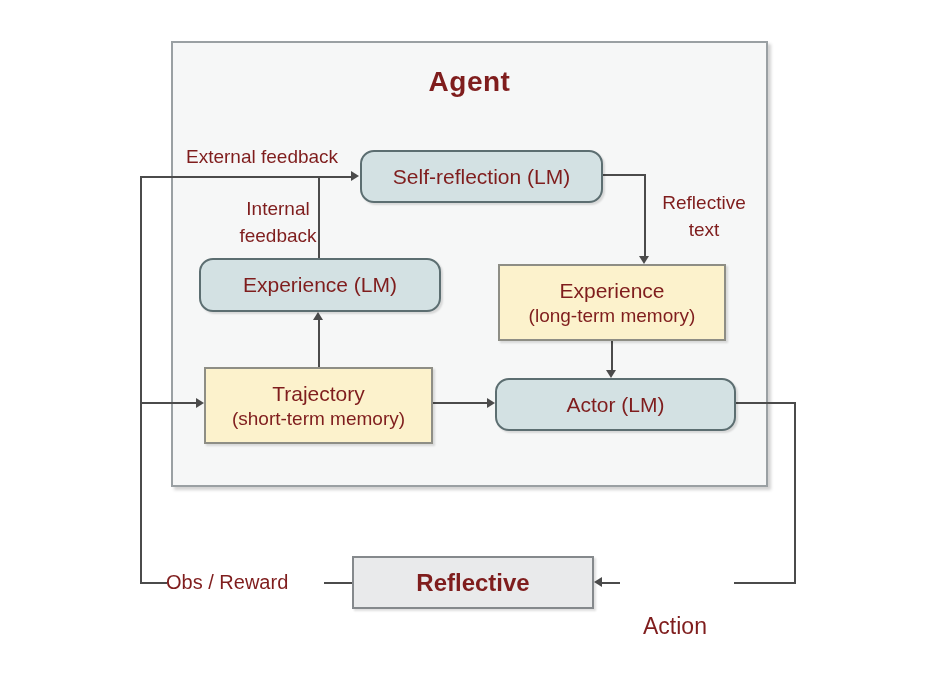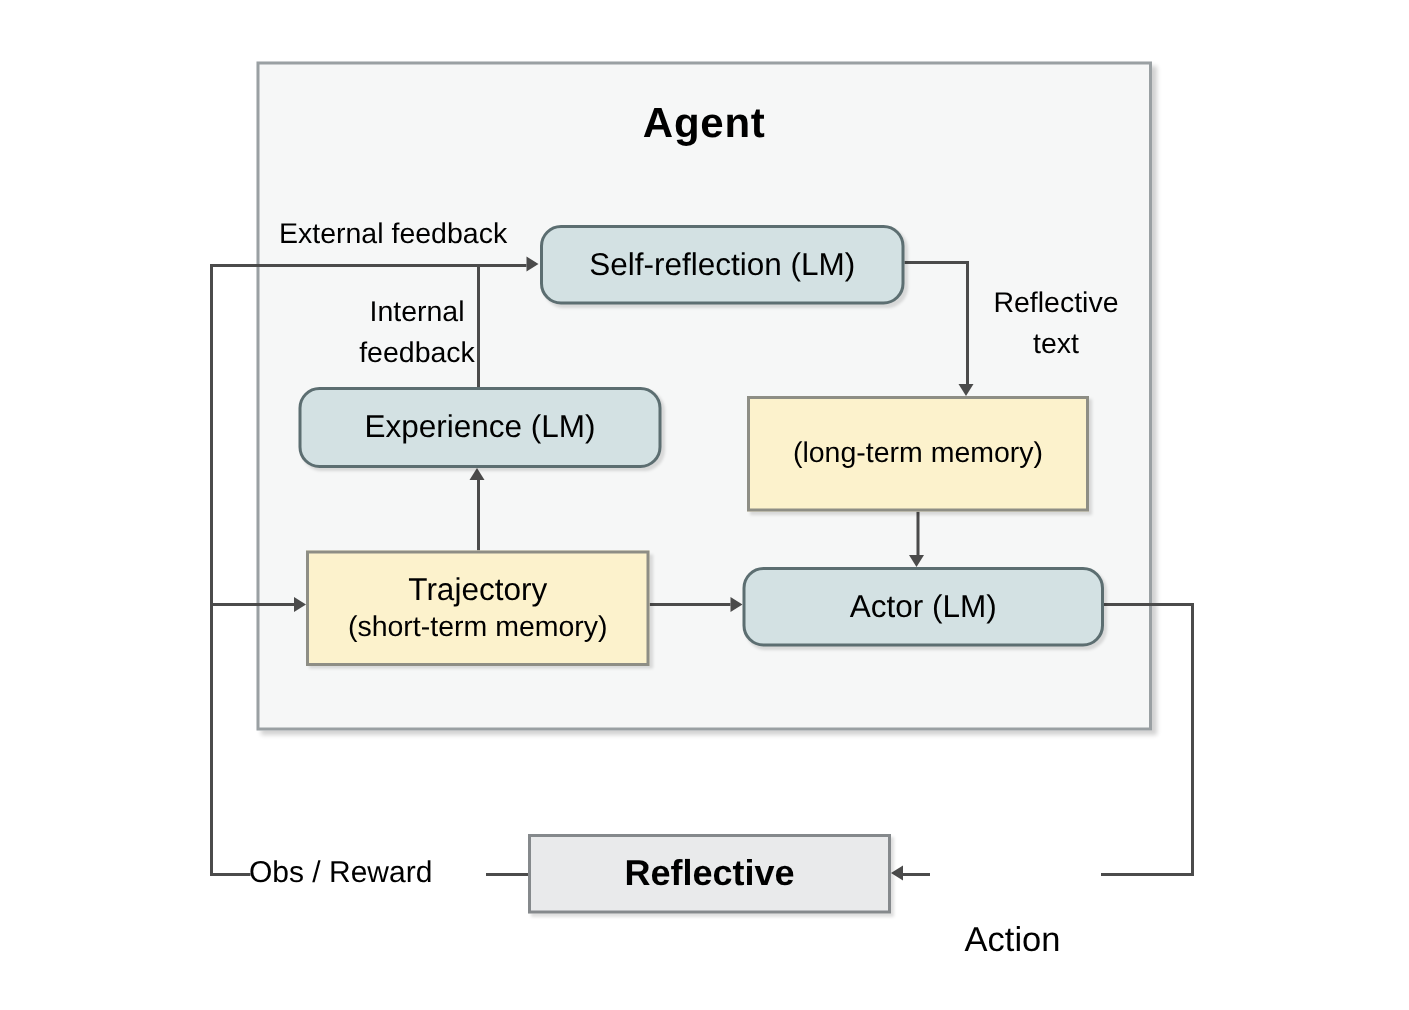--- a/index.html
+++ b/index.html
@@ -1,18 +1,18 @@
 <!DOCTYPE html>
 <html><head>
 <meta charset="utf-8">
 <style>
   html,body { margin:0; padding:0; background:#ffffff; }
   .canvas {
     position:relative; width:939px; height:673px; background:#ffffff;
-    font-family:"Liberation Sans", sans-serif; color:#000000; overflow:hidden;
+    font-family:"Liberation Sans", sans-serif; color:#7f1d1d; overflow:hidden;
   }
   .abs { position:absolute; box-sizing:border-box; }
 
   
   .agent-box {
     left:171px; top:41px; width:597px; height:446px;
     background:#f6f7f7; border:2px solid #9aa0a3;
     box-shadow:3px 3px 3px rgba(0,0,0,0.18);
   }
   .agent-title {
@@ -114,20 +114,21 @@
 
   <div class="abs node blue sr">
     <span class="node-label">Self-reflection (LM)</span>
   </div>
 
   <div class="abs node blue ev">
     <span class="node-label">Experience (LM)</span>
   </div>
 
   <div class="abs node yellow exp">
+    <span class="node-label">Experience</span>
     <span class="node-sublabel">(long-term memory)</span>
   </div>
 
   <div class="abs node yellow traj">
     <span class="node-label">Trajectory</span>
     <span class="node-sublabel">(short-term memory)</span>
   </div>
 
   <div class="abs node blue actor">
     <span class="node-label">Actor (LM)</span>

